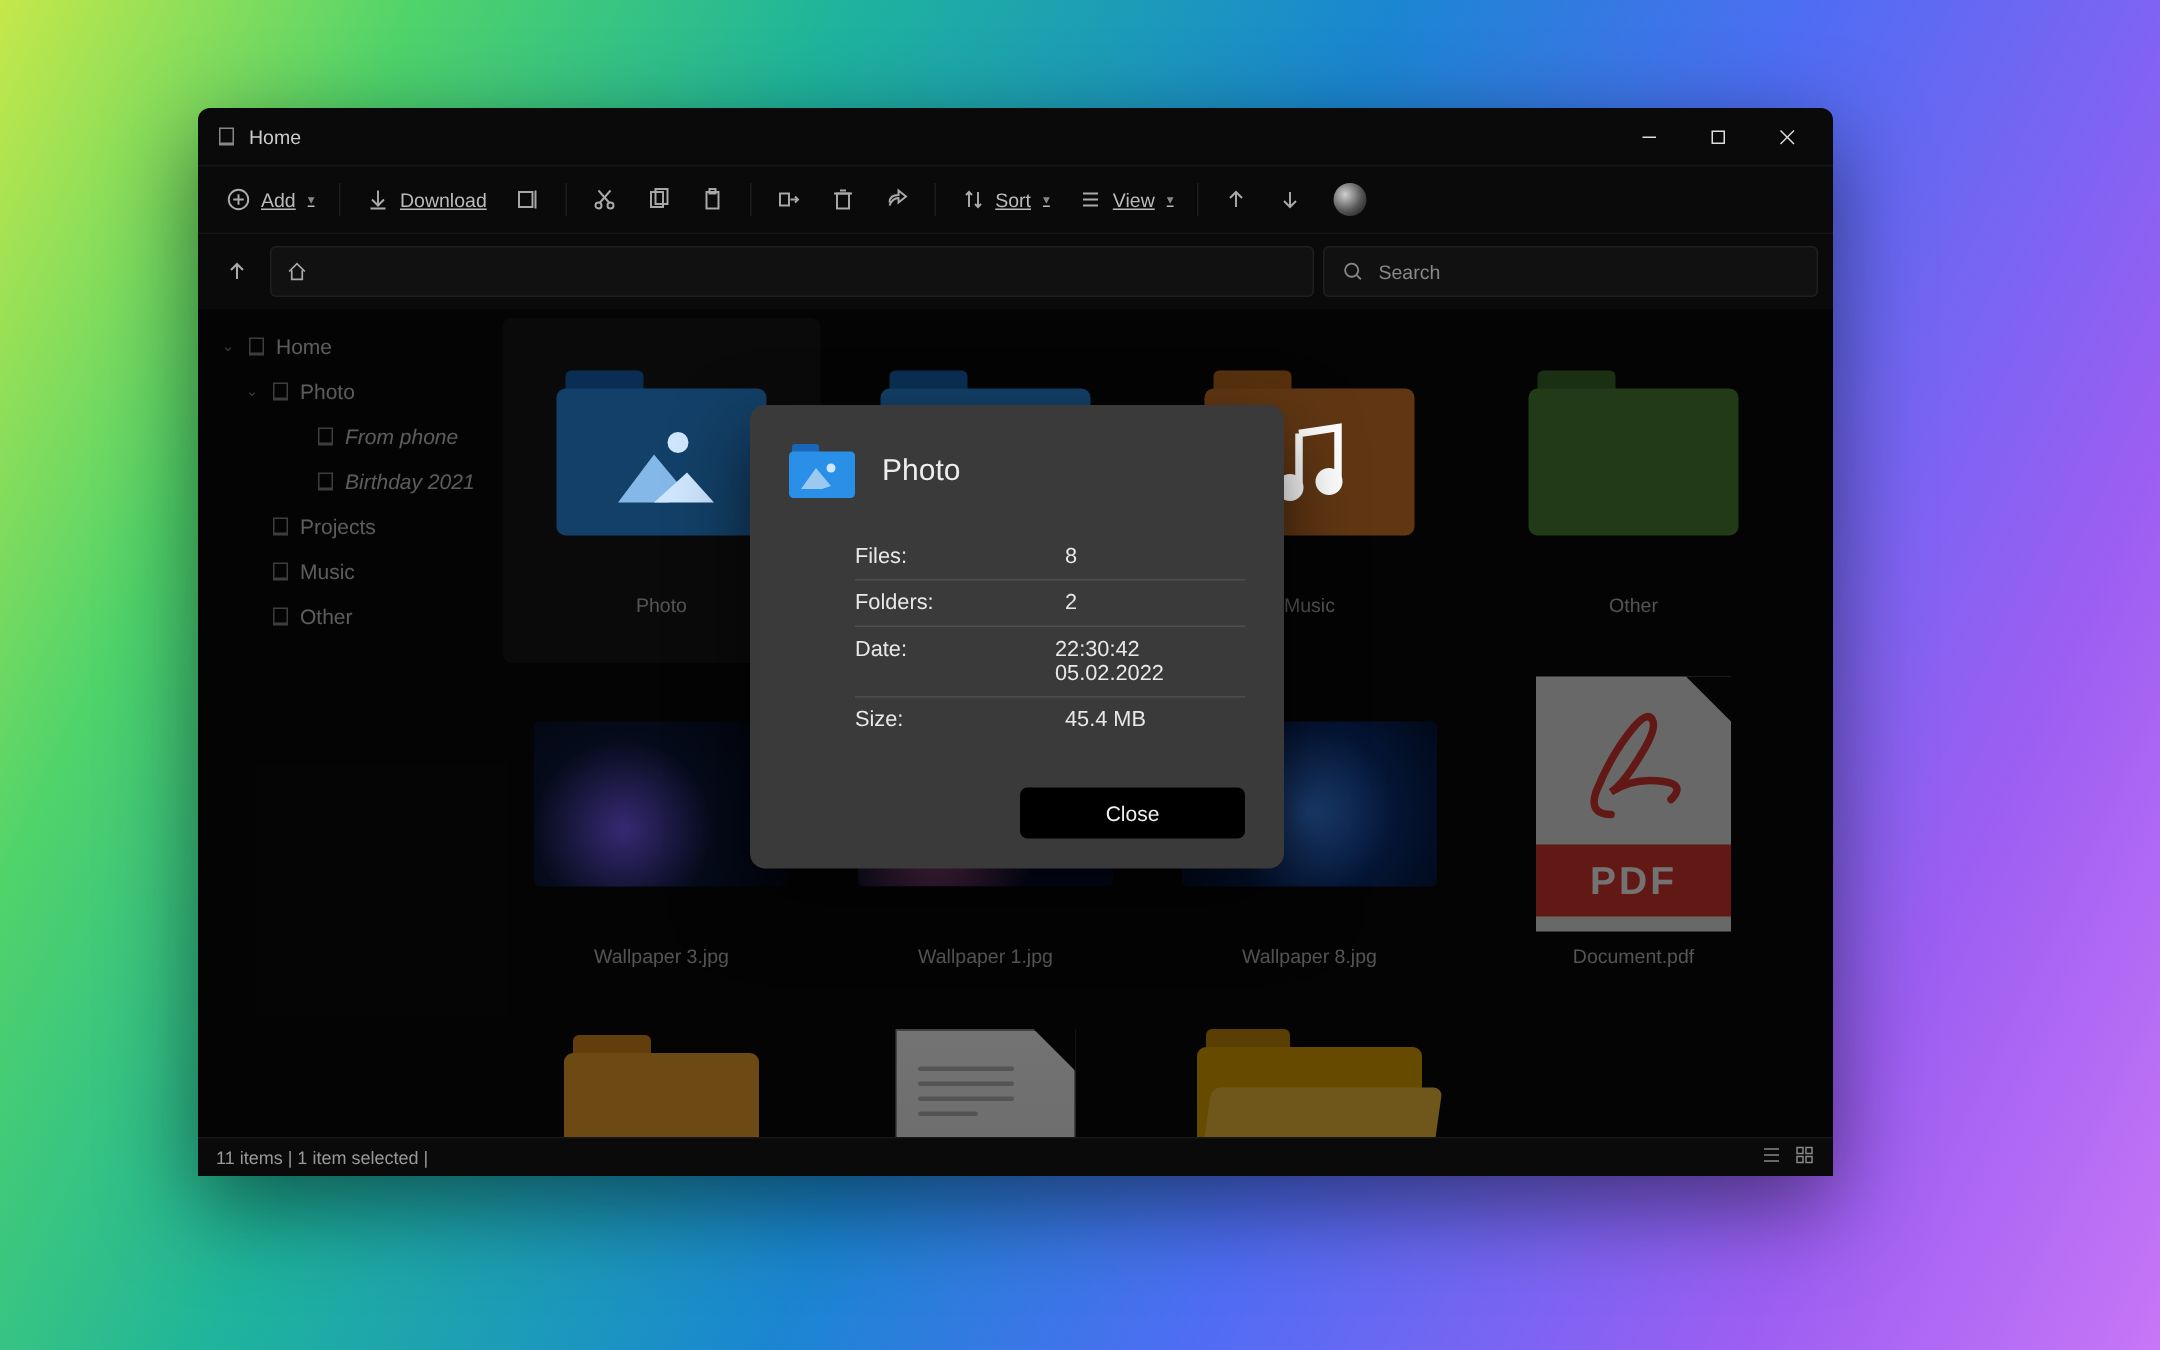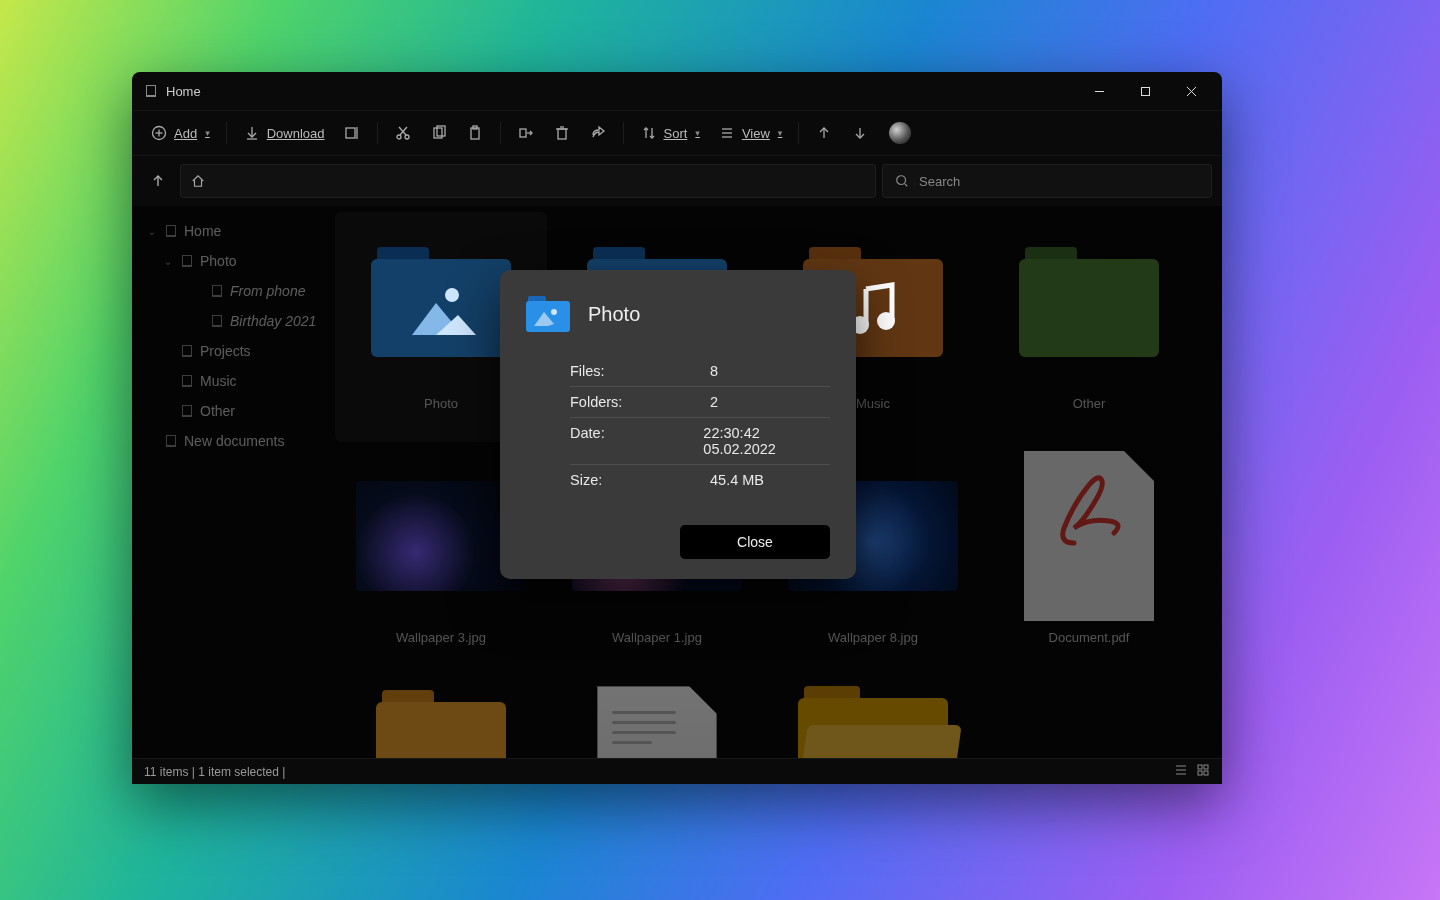--- a/index.html
+++ b/index.html
@@ -358,25 +358,20 @@
       <div class="tree-row indent1 no-chev">
           <span class="chev">›</span>
           <span class="ficon"></span>
           <span>Music</span>
         </div>
       <div class="tree-row indent1 no-chev">
           <span class="chev">›</span>
           <span class="ficon"></span>
           <span>Other</span>
         </div>
-      <div class="tree-row no-chev">
-          <span class="chev">›</span>
-          <span class="ficon"></span>
-          <span>New documents</span>
-        </div>
     </div>
 
     <div class="content">
       <div class="grid">
 
         <div class="tile selected">
           <div class="thumb">
               <div class="folder photo">
                 <div class="glyph photo-glyph">
                   <svg viewBox="0 0 70 70">
@@ -434,20 +429,21 @@
               <div class="wall wall3"></div>
             </div>
           <div class="tile-label">Wallpaper 8.jpg</div>
         </div>
         <div class="tile">
           <div class="thumb">
               <div class="pdf">
             <svg viewBox="0 0 70 80">
                   <path d="M20 70 Q5 70 10 55 Q20 30 35 12 Q45 0 48 8 Q50 14 40 30 Q28 50 20 55 Q35 45 55 48 Q70 50 60 60" stroke="#d9362f" stroke-width="5" fill="none" stroke-linecap="round"></path>
                 </svg>
+            <div class="band">PDF</div>
           </div>
             </div>
           <div class="tile-label">Document.pdf</div>
         </div>
 
         <div class="tile row3-tile">
           <div class="thumb" style="height:100px;">
               <div class="folder doc" style="width:130px;height:100px;"></div>
             </div>
         </div>

